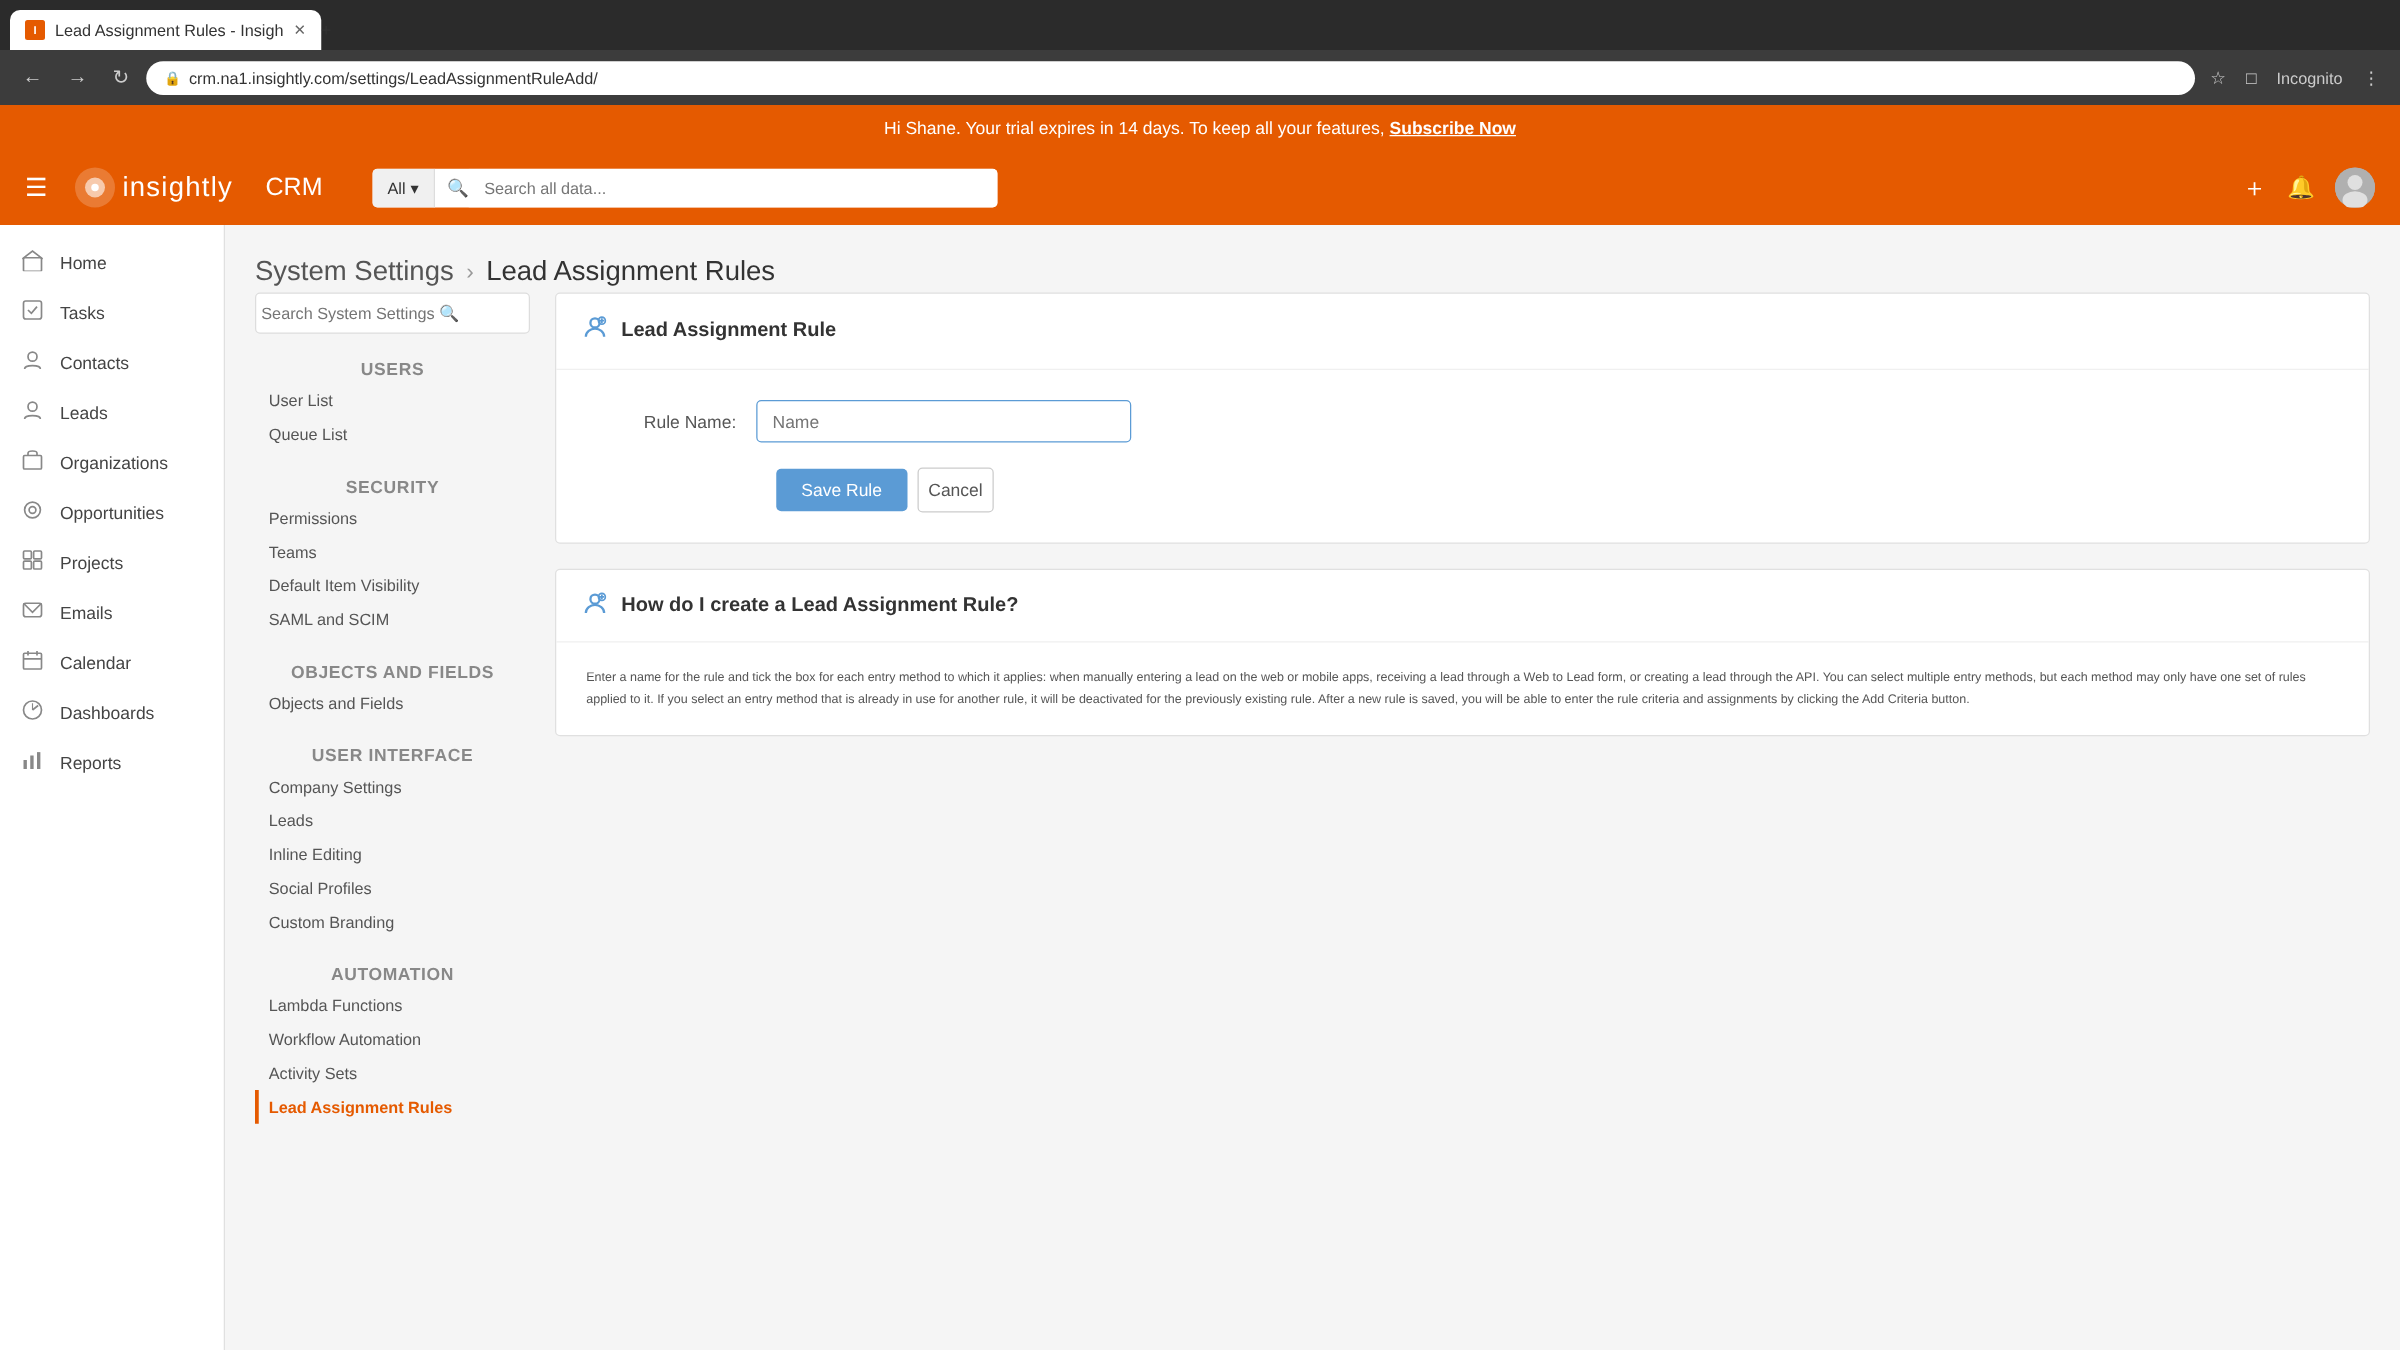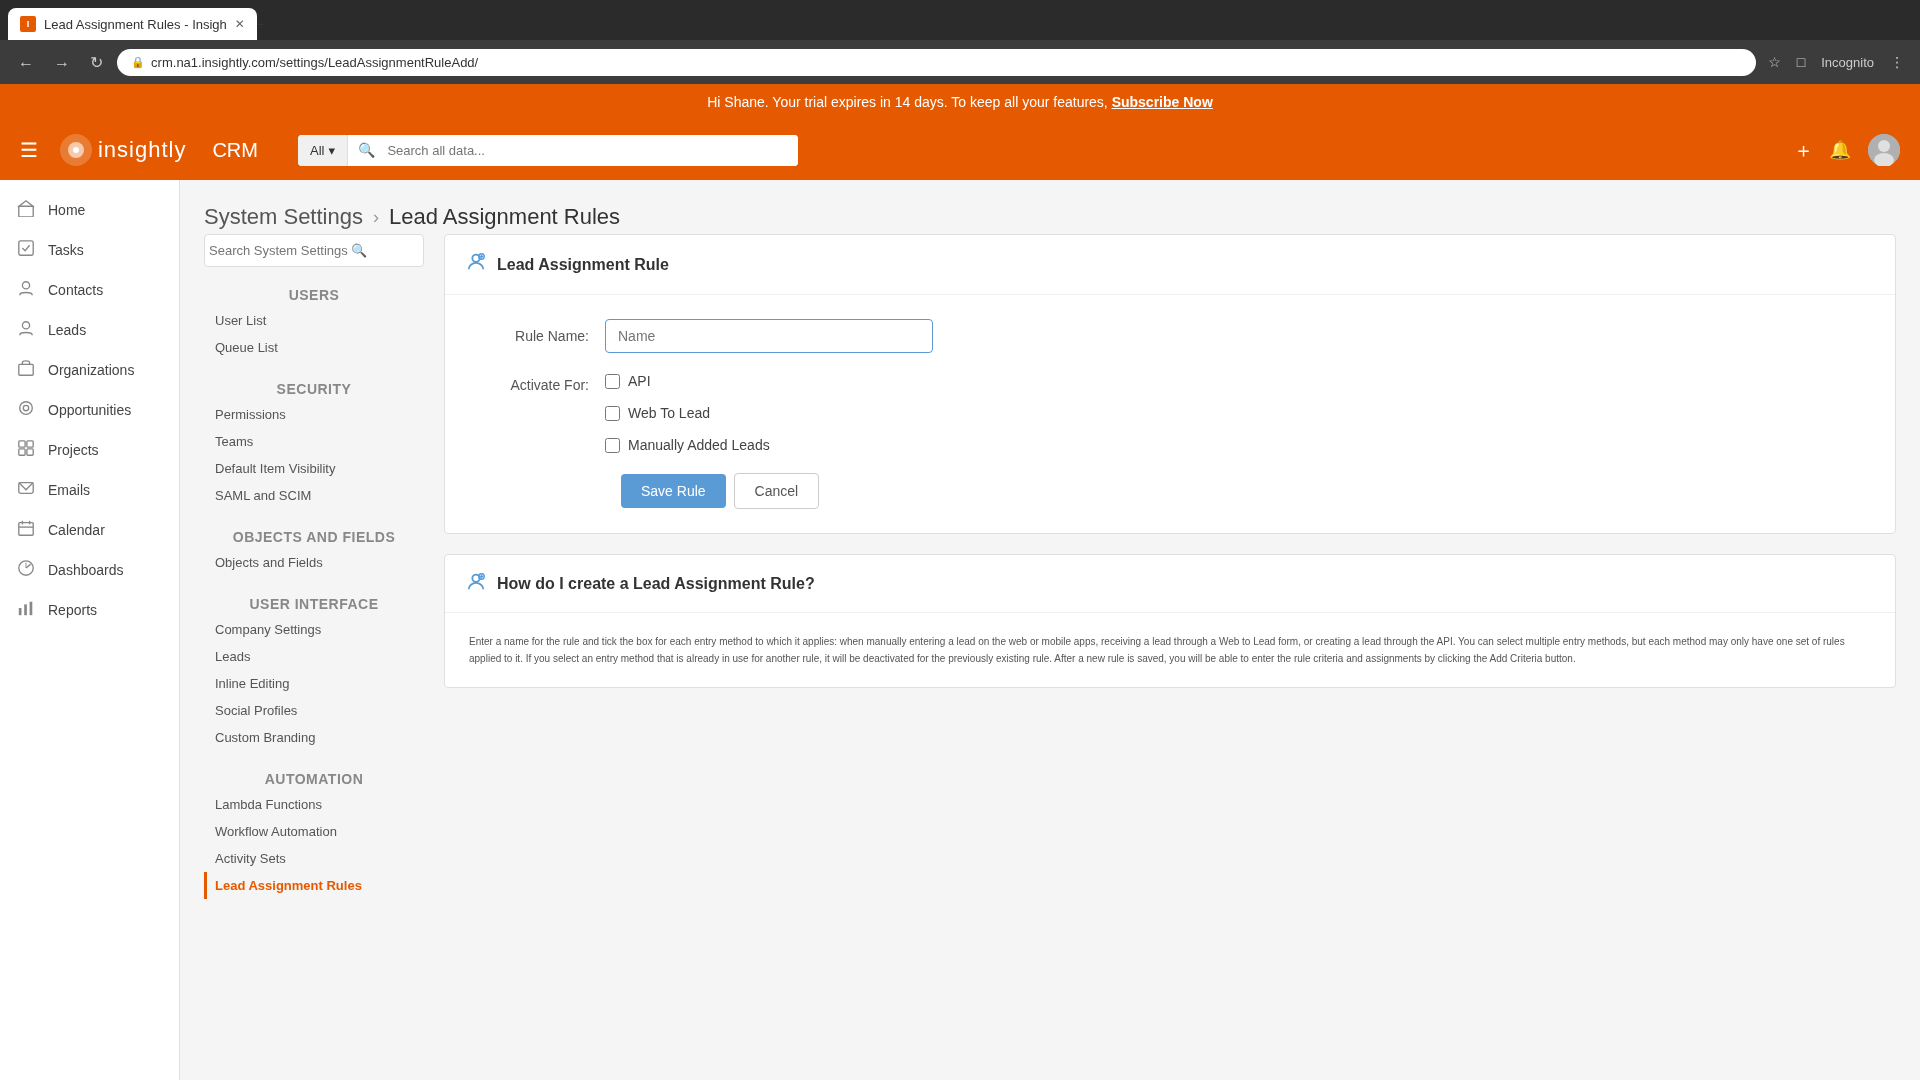--- a/index.html
+++ b/index.html
@@ -62,29 +62,29 @@
     .main-panel { flex: 1; }
     .card { background: white; border: 1px solid #e0e0e0; border-radius: 4px; margin-bottom: 20px; }
     .card-header { display: flex; align-items: center; gap: 10px; padding: 16px 20px; border-bottom: 1px solid #f0f0f0; }
     .card-header-icon { color: #5b9bd5; font-size: 20px; }
     .card-title { font-size: 16px; font-weight: 600; color: #333; }
     .card-body { padding: 24px 40px; }
 
     .form-row { display: flex; align-items: center; margin-bottom: 20px; }
     .form-label { width: 120px; font-size: 14px; color: #555; text-align: right; padding-right: 16px; flex-shrink: 0; }
     .form-label-top { width: 120px; font-size: 14px; color: #555; text-align: right; padding-right: 16px; flex-shrink: 0; padding-top: 4px; align-self: flex-start; }
-    .form-control { border: 1px solid #5b9bd5; border-radius: 4px; padding: 8px 12px; font-size: 14px; width: 328px; outline: none; }
+    .form-control { border: 1px solid #5b9bd5; border-radius: 4px; padding: 8px 12px; font-size: 14px; width: 300px; outline: none; }
 
     .checkboxes { display: flex; flex-direction: column; gap: 16px; }
     .checkbox-row { display: flex; align-items: center; gap: 8px; }
     .checkbox-row input[type=checkbox] { width: 15px; height: 15px; cursor: pointer; }
     .checkbox-label { font-size: 14px; color: #444; }
 
     .btn-primary { background: #5b9bd5; color: white; border: none; padding: 9px 20px; border-radius: 4px; font-size: 14px; cursor: pointer; font-weight: 500; }
-    .btn-secondary { background: white; color: #555; border: 1px solid #ccc; padding: 9px 20px; border-radius: 4px; font-size: 14px; cursor: pointer; margin-left: 8px; }
+    .btn-secondary { background: white; color: #555; border: 1px solid #ccc; padding: 9px 8px; border-radius: 4px; font-size: 14px; cursor: pointer; margin-left: 8px; }
     .btn-row { display: flex; align-items: center; margin-top: 16px; padding-left: 136px; }
 
     
     .help-card { background: white; border: 1px solid #e0e0e0; border-radius: 4px; }
     .help-card-header { display: flex; align-items: center; gap: 10px; padding: 16px 20px; border-bottom: 1px solid #f0f0f0; }
     .help-title { font-size: 16px; font-weight: 600; color: #333; }
     .help-body { padding: 20px 24px; font-size: 10px; color: #555; line-height: 1.7; }
   </style>
 </head>
 <body>
@@ -329,37 +329,20 @@
               </span>
               <span class="card-title">Lead Assignment Rule</span>
             </div>
             <div class="card-body">
 
               <div class="form-row">
                 <label class="form-label">Rule Name:</label>
                 <input class="form-control" type="text" placeholder="Name" style="">
               </div>
 
-              <div class="form-row" style="align-items:flex-start;">
-                <label class="form-label-top">Activate For:</label>
-                <div class="checkboxes">
-                  <div class="checkbox-row">
-                    <input type="checkbox" id="cb-api" style="">
-                    <label class="checkbox-label" for="cb-api">API</label>
-                  </div>
-                  <div class="checkbox-row">
-                    <input type="checkbox" id="cb-web" style="">
-                    <label class="checkbox-label" for="cb-web">Web To Lead</label>
-                  </div>
-                  <div class="checkbox-row">
-                    <input type="checkbox" id="cb-manual" style="">
-                    <label class="checkbox-label" for="cb-manual">Manually Added Leads</label>
-                  </div>
-                </div>
-              </div>
 
               <div class="btn-row">
                 <button class="btn-primary">Save Rule</button>
                 <button class="btn-secondary">Cancel</button>
               </div>
             </div>
           </div>
 
           <div class="help-card">
             <div class="help-card-header">

